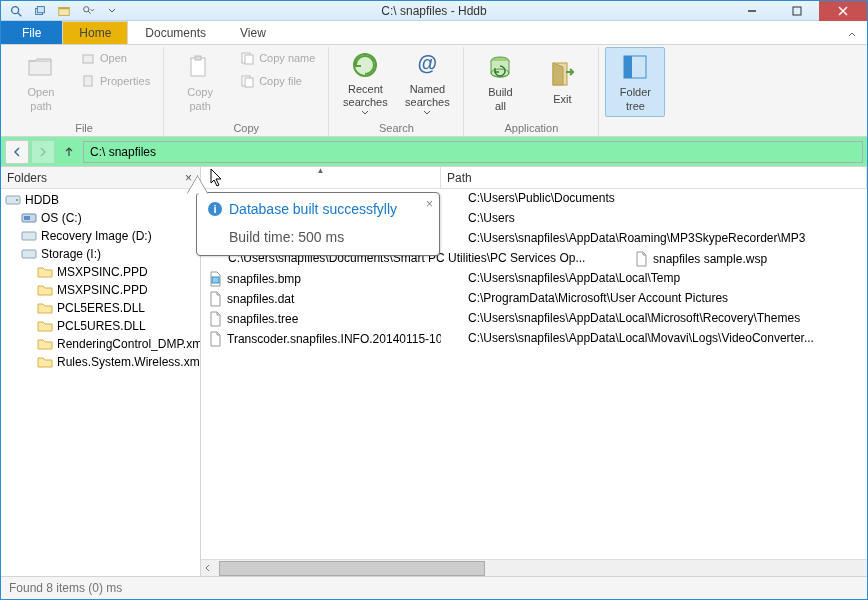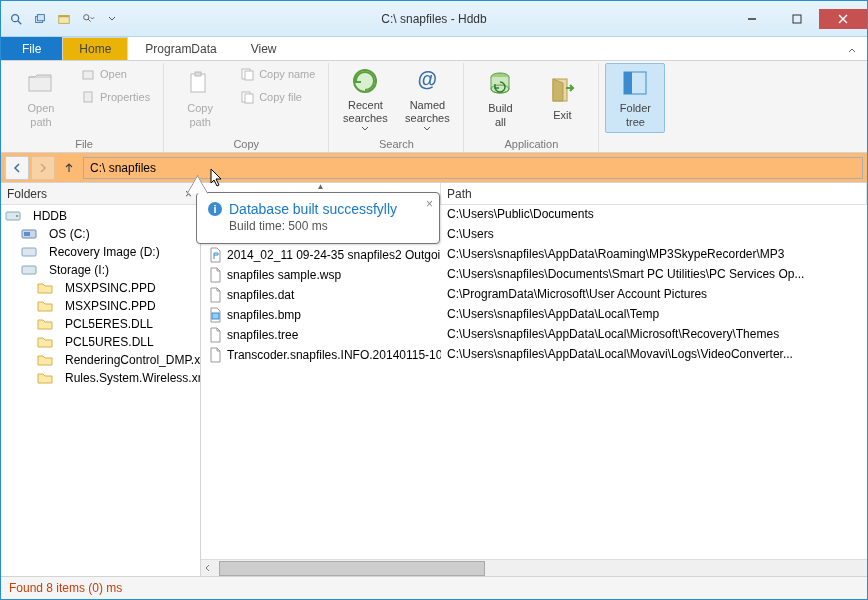--- a/index.html
+++ b/index.html
@@ -1,20 +1,20 @@
 <!DOCTYPE html>
 <html><head>
 <meta charset="utf-8">
 <style>
 * { box-sizing: border-box; margin: 0; padding: 0; font-family: "Segoe UI", Tahoma, sans-serif; }
 body { width: 868px; height: 600px; overflow: hidden; background: #fff; }
 
 .window { width: 868px; height: 600px; border: 1px solid #2a8dd4; display: flex; flex-direction: column; background: #fff; }
 
-.titlebar { height: 36px; background: linear-gradient(#e8f4fc, #d9ecfa); border-bottom: 1px solid #b8d6ea; display: flex; align-items: center; position: relative; }
+.titlebar { height: 20px; background: linear-gradient(#e8f4fc, #d9ecfa); border-bottom: 1px solid #b8d6ea; display: flex; align-items: center; position: relative; }
 .qat { display: flex; align-items: center; gap: 2px; padding: 0 4px; }
 .qat-btn { width: 22px; height: 20px; display: flex; align-items: center; justify-content: center; border: 1px solid transparent; border-radius: 2px; cursor: default; }
 .title-center { position: absolute; left: 50%; transform: translateX(-50%); font-size: 12px; color: #333; }
 .win-controls { margin-left: auto; display: flex; }
 .win-btn { width: 45px; height: 20px; display: flex; align-items: center; justify-content: center; font-size: 10px; }
 .win-btn.close { background: #c75050; color: #fff; width: 48px; }
 .win-btn.min, .win-btn.max { color: #333; }
 
 .tabstrip { height: 24px; background: #fff; border-bottom: 1px solid #d4d4d4; display: flex; align-items: flex-end; }
 .tab { padding: 4px 16px; font-size: 12px; color: #444; cursor: default; border: 1px solid transparent; border-bottom: none; }
@@ -28,56 +28,56 @@
 .ribbon-group-label { text-align: center; font-size: 11px; color: #777; padding: 2px 0; }
 .big-btn { display: flex; flex-direction: column; align-items: center; justify-content: center; width: 60px; height: 70px; padding: 2px; font-size: 11px; color: #444; border: 1px solid transparent; border-radius: 2px; cursor: default; text-align: center; line-height: 1.2; }
 .big-btn.disabled { color: #aaa; }
 .big-btn.active { background: #cde6f7; border-color: #92c0e0; }
 .big-icon { width: 32px; height: 32px; margin-bottom: 3px; display: flex; align-items: center; justify-content: center; }
 .small-btn-col { display: flex; flex-direction: column; gap: 1px; }
 .small-btn { display: flex; align-items: center; gap: 4px; padding: 2px 6px; font-size: 11px; color: #444; border: 1px solid transparent; border-radius: 2px; cursor: default; }
 .small-btn.disabled { color: #aaa; }
 .small-icon { width: 16px; height: 16px; display: flex; align-items: center; justify-content: center; }
 
-.navbar { height: 30px; background: #fdba74; border-bottom: 1px solid #d4d4d4; display: flex; align-items: center; padding: 2px 4px; gap: 2px; }
+.navbar { height: 30px; background: #86efac; border-bottom: 1px solid #d4d4d4; display: flex; align-items: center; padding: 2px 4px; gap: 2px; }
 .nav-btn { width: 24px; height: 24px; display: flex; align-items: center; justify-content: center; border: 1px solid #ccc; border-radius: 2px; background: #f5f5f5; cursor: default; }
 .nav-btn.disabled { opacity: 0.4; }
 .addr { flex: 1; height: 22px; border: 1px solid #abadb3; padding: 0 6px; font-size: 12px; display: flex; align-items: center; }
 
 .content { flex: 1; display: flex; min-height: 0; border-bottom: 1px solid #d4d4d4; }
 .folders-pane { width: 200px; border-right: 1px solid #d4d4d4; display: flex; flex-direction: column; position: relative; }
 .folders-header { height: 22px; background: #f5f5f5; border-bottom: 1px solid #e0e0e0; display: flex; align-items: center; padding: 0 6px; font-size: 12px; color: #333; }
 .close-x { margin-left: auto; font-size: 12px; color: #555; cursor: default; padding: 0 2px;}
 .tree { flex: 1; overflow: auto; padding: 2px 0; font-size: 12px; }
-.tree-item { display: flex; align-items: center; gap: 12px; padding: 1px 4px; cursor: default; white-space: nowrap; }
+.tree-item { display: flex; align-items: center; gap: 4px; padding: 1px 4px; cursor: default; white-space: nowrap; }
 .indent-1 { padding-left: 20px; }
 .indent-2 { padding-left: 36px; }
 .tico { width: 16px; height: 16px; display: flex; align-items: center; justify-content: center; flex-shrink: 0; }
 
 .list-pane { flex: 1; display: flex; flex-direction: column; min-width: 0; }
 .list-header { height: 22px; background: #fff; border-bottom: 1px solid #e0e0e0; display: flex; font-size: 12px; color: #333; }
 .col-h { padding: 2px 6px; border-right: 1px solid #e0e0e0; display: flex; align-items: center; position: relative; }
 .col-name { width: 240px; }
 .col-path { flex: 1; }
 .sort-ind { position: absolute; left: 50%; top: -1px; transform: translateX(-50%); font-size: 8px; color: #666; }
 .list-body { flex: 1; overflow: auto; font-size: 12px; position: relative; }
 .row { display: flex; padding: 1px 0; cursor: default; }
 .cell { padding: 1px 6px; white-space: nowrap; overflow: hidden; text-overflow: ellipsis; }
 .cell-name { width: 240px; display: flex; align-items: center; gap: 4px; }
-.cell-path { flex: 1; }
+.cell-path { flex: 1; margin-left: 21px; }
 .fico { width: 16px; height: 16px; display: flex; align-items: center; justify-content: center; flex-shrink: 0; }
 .hscroll { height: 17px; background: #f0f0f0; border-top: 1px solid #ddd; display:flex; align-items:center;}
 .hscroll-thumb{height:15px; width:40%; background:#cdcdcd; margin-left:4px; border:1px solid #aaa;}
 
-.statusbar { height: 22px; background: #f5f5f5; display: flex; align-items: center; padding: 0 8px; font-size: 12px; color: #c2410c; }
+.statusbar { height: 22px; background: #f5f5f5; display: flex; align-items: center; padding: 0 8px; font-size: 12px; color: #737373; }
 
 .tooltip { position: absolute; left: 196px; top: 192px; width: 244px; background: #fff; border: 1px solid #767676; border-radius: 4px; padding: 8px 10px 10px; box-shadow: 1px 1px 2px rgba(0,0,0,0.15); z-index: 100; }
 .tooltip::before { content: ""; position: absolute; left: -10px; top: -10px; width: 20px; height: 20px; background:#fff; border-left:1px solid #767676; border-top:1px solid #767676; transform: rotate(45deg) skew(15deg,15deg); clip-path: polygon(0 0, 100% 0, 0 100%);}
 .tooltip-title { display: flex; align-items: center; gap: 6px; font-size: 14px; color: #1979ca; }
-.tooltip-sub { font-size: 12px; color: #555; padding-left: 22px; margin-top: 2px; }
+.tooltip-sub { font-size: 14px; color: #555; padding-left: 22px; margin-top: 12px; }
 .tooltip-close { position: absolute; right: 6px; top: 4px; font-size: 12px; color: #888; cursor: default; }
 
 .cursor-arrow { position: absolute; left: 210px; top: 168px; z-index: 200; pointer-events: none; }
 
 
 svg { display: block; }
 </style>
 </head>
 <body>
 
@@ -133,21 +133,21 @@
             <line x1="1" y1="1" x2="9" y2="9" stroke="#fff" stroke-width="1.5"></line>
             <line x1="9" y1="1" x2="1" y2="9" stroke="#fff" stroke-width="1.5"></line>
           </svg>
         </div>
     </div>
   </div>
 
   <div class="tabstrip">
     <div class="tab file">File</div>
     <div class="tab active">Home</div>
-    <div class="tab">ProgramData</div>
+    <div class="tab">Documents</div>
     <div class="tab">View</div>
     <div class="ribbon-toggle">
       <svg width="10" height="10" viewBox="0 0 10 10">
           <path d="M2 6 L5 3 L8 6" fill="none" stroke="#666"></path>
         </svg>
     </div>
   </div>
 
   <div class="ribbon">
     <div class="ribbon-group">
@@ -449,54 +449,54 @@
                 <svg width="14" height="16">
                   <path d="M3 1 L9 1 L12 4 L12 15 L3 15 Z" fill="#fff" stroke="#999"></path>
                   <path d="M6 6 L6 12 M6 6 L10 6 L10 8 L6 8" fill="none" stroke="#3a8bd0"></path>
                 </svg>
               </span>
               <span>2014_02_11 09-24-35 snapfiles2 Outgoin...</span>
             </div>
             <div class="cell cell-path">C:\Users\snapfiles\AppData\Roaming\MP3SkypeRecorder\MP3</div>
           </div>
           <div class="row">
+            <div class="cell cell-path">C:\Users\snapfiles\Documents\Smart PC Utilities\PC Services Op...</div>
             <div class="cell cell-name">
               <span class="fico">
                 <svg width="14" height="16">
                   <path d="M3 1 L9 1 L12 4 L12 15 L3 15 Z" fill="#fff" stroke="#999"></path>
                   <path d="M9 1 L9 4 L12 4" fill="none" stroke="#999"></path>
                 </svg>
               </span>
               <span>snapfiles sample.wsp</span>
             </div>
-            <div class="cell cell-path">C:\Users\snapfiles\Documents\Smart PC Utilities\PC Services Op...</div>
+          </div>
+          <div class="row">
+            <div class="cell cell-name">
+              <span class="fico">
+                <svg width="14" height="16">
+                  <path d="M3 1 L9 1 L12 4 L12 15 L3 15 Z" fill="#fff" stroke="#999"></path>
+                  <rect x="4" y="6" width="7" height="6" fill="#8fd0f0" stroke="#3a8bd0"></rect>
+                </svg>
+              </span>
+              <span>snapfiles.bmp</span>
+            </div>
+            <div class="cell cell-path">C:\Users\snapfiles\AppData\Local\Temp</div>
           </div>
           <div class="row">
             <div class="cell cell-name">
               <span class="fico">
                 <svg width="14" height="16">
                   <path d="M3 1 L9 1 L12 4 L12 15 L3 15 Z" fill="#fff" stroke="#999"></path>
                   <path d="M9 1 L9 4 L12 4" fill="none" stroke="#999"></path>
                 </svg>
               </span>
               <span>snapfiles.dat</span>
             </div>
             <div class="cell cell-path">C:\ProgramData\Microsoft\User Account Pictures</div>
-          </div>
-          <div class="row">
-            <div class="cell cell-name">
-              <span class="fico">
-                <svg width="14" height="16">
-                  <path d="M3 1 L9 1 L12 4 L12 15 L3 15 Z" fill="#fff" stroke="#999"></path>
-                  <rect x="4" y="6" width="7" height="6" fill="#8fd0f0" stroke="#3a8bd0"></rect>
-                </svg>
-              </span>
-              <span>snapfiles.bmp</span>
-            </div>
-            <div class="cell cell-path">C:\Users\snapfiles\AppData\Local\Temp</div>
           </div>
           <div class="row">
             <div class="cell cell-name">
               <span class="fico">
                 <svg width="14" height="16">
                   <path d="M3 1 L9 1 L12 4 L12 15 L3 15 Z" fill="#fff" stroke="#999"></path>
                   <path d="M9 1 L9 4 L12 4" fill="none" stroke="#999"></path>
                 </svg>
               </span>
               <span>snapfiles.tree</span>

